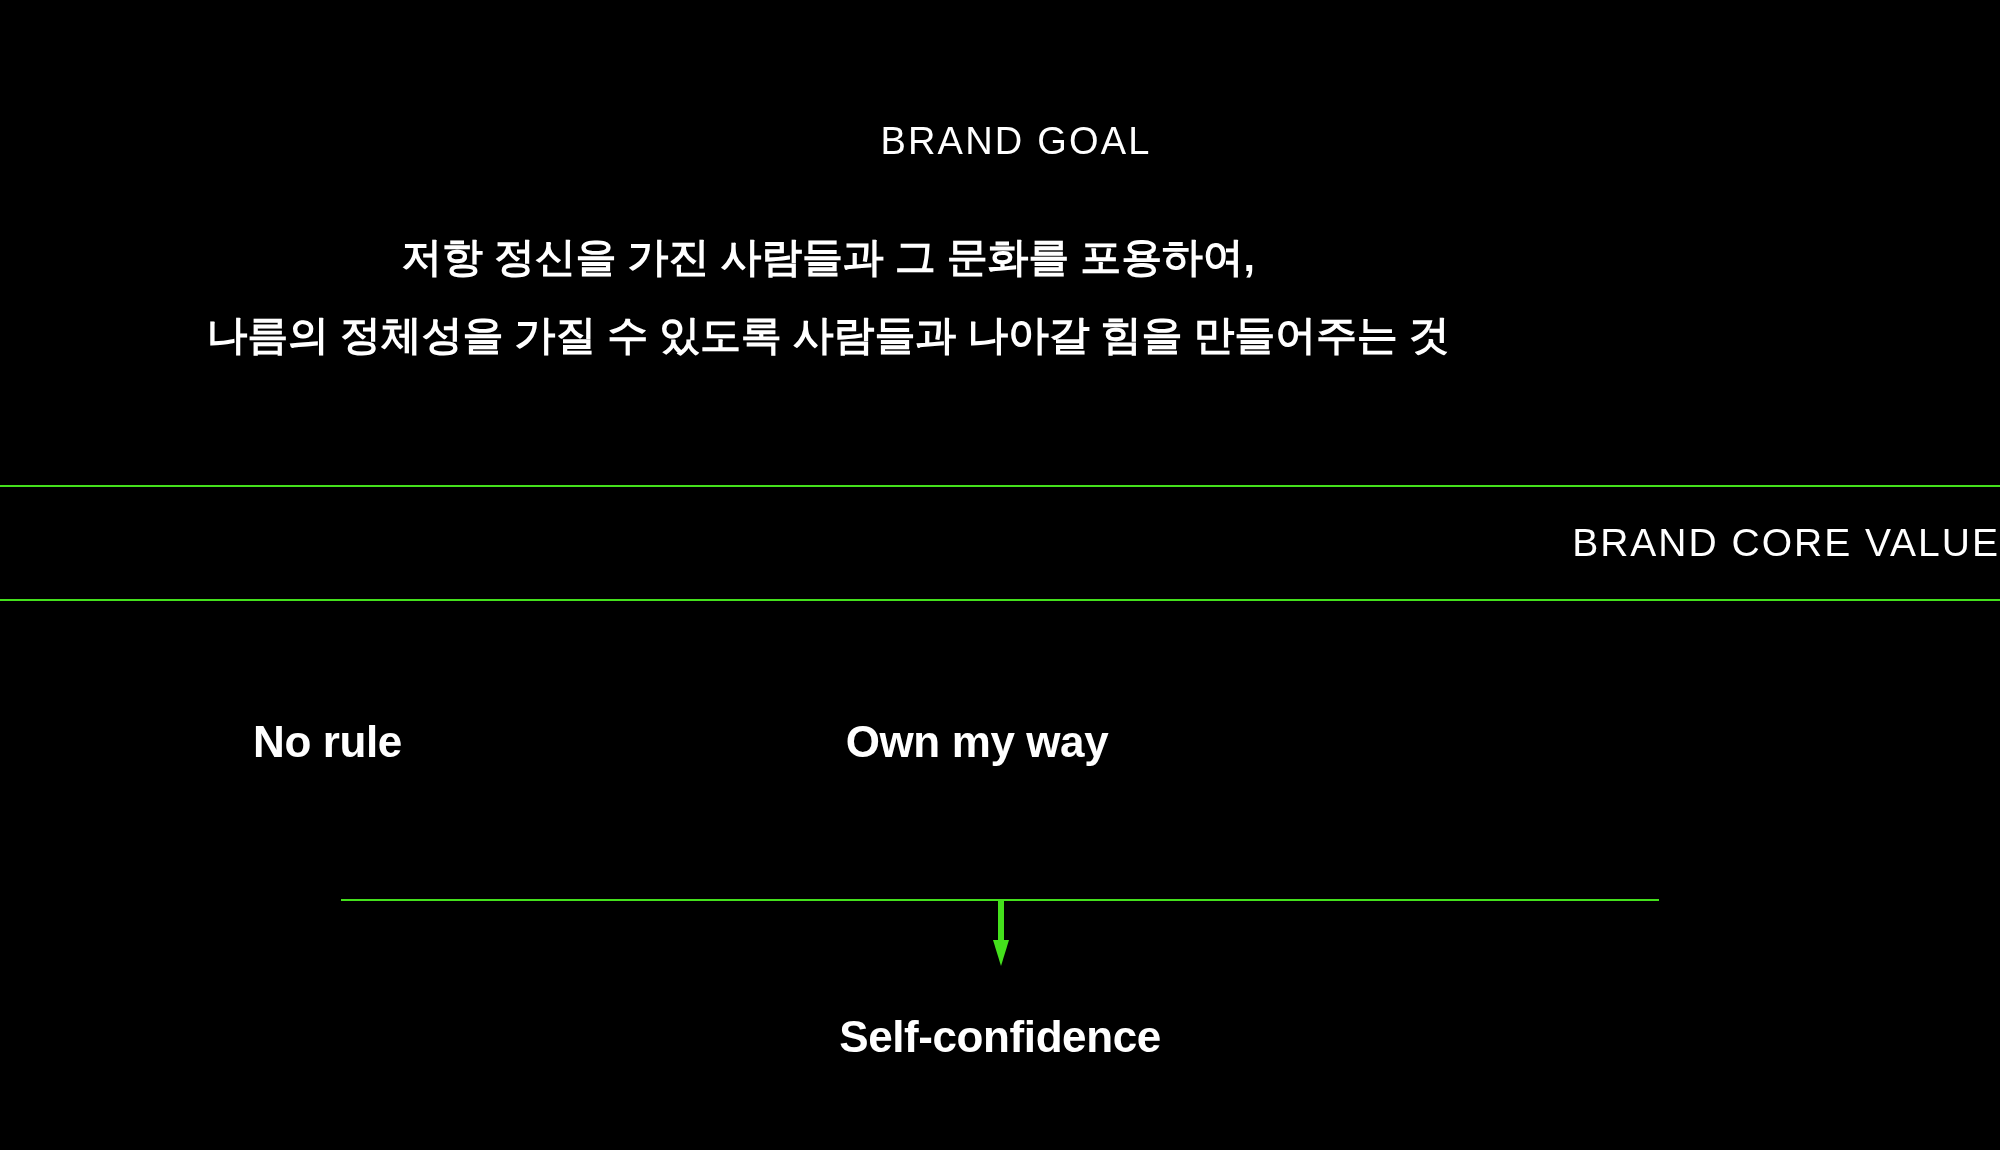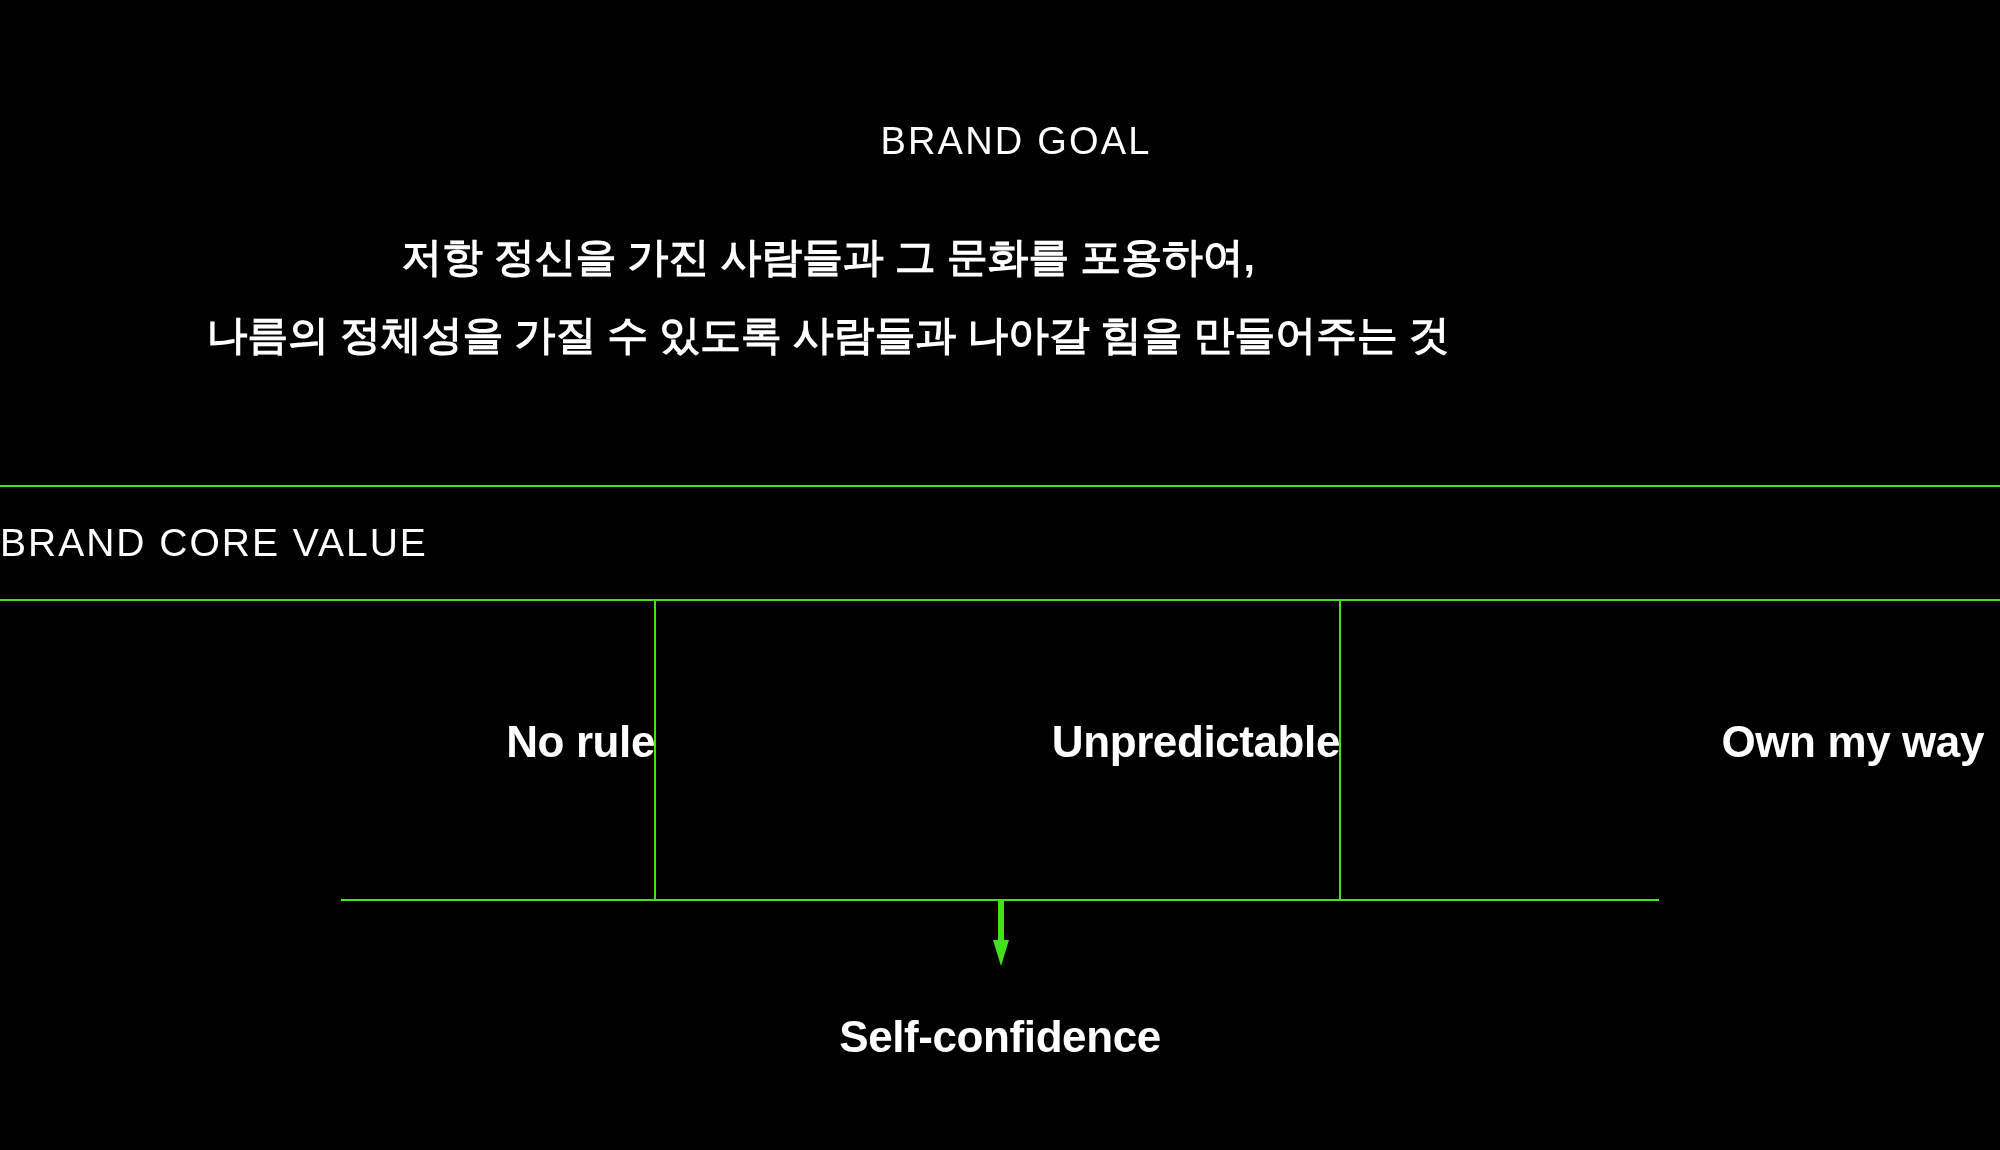--- a/index.html
+++ b/index.html
@@ -88,21 +88,21 @@
 
   
   .corevalue-band {
     position: absolute;
     left: 0;
     top: 487px;
     width: 2000px;
     height: 112px;
     display: flex;
     align-items: center;
-    justify-content: flex-start;
+    justify-content: flex-end;
   }
 
   .corevalue-eyebrow {
     font-size: 39px;
     font-weight: 300;
     letter-spacing: 2px;
     color: #ffffff;
     white-space: nowrap;
   }
 
@@ -113,21 +113,21 @@
     top: 601px;
     width: 2000px;
     height: 299px;
     display: flex;
   }
 
   .value-col {
     position: relative;
     display: flex;
     align-items: center;
-    justify-content: flex-end;
+    justify-content: center;
     height: 299px;
   }
 
   .value-col.col-left   { width: 655px; }
   .value-col.col-mid    { width: 685px; }
   .value-col.col-right  { width: 644px; }
 
   .value-col.col-mid::before,
   .value-col.col-mid::after {
     content: "";
@@ -214,23 +214,20 @@
   <section class="corevalue-band">
     <div class="corevalue-eyebrow">BRAND CORE VALUE</div>
   </section>
 
   <div class="rule-full rule-bottom"></div>
 
   <section class="values-row">
     <div class="value-col col-left">
       <span class="value-label">No rule</span>
     </div>
-    <div class="value-col col-mid">
-      <span class="value-label">Unpredictable</span>
-    </div>
     <div class="value-col col-right">
       <span class="value-label">Own my way</span>
     </div>
   </section>
 
   <div class="rule-partial"></div>
 
   <div class="arrow-wrap">
     <div class="arrow-shaft"></div>
     <div class="arrow-head"></div>

